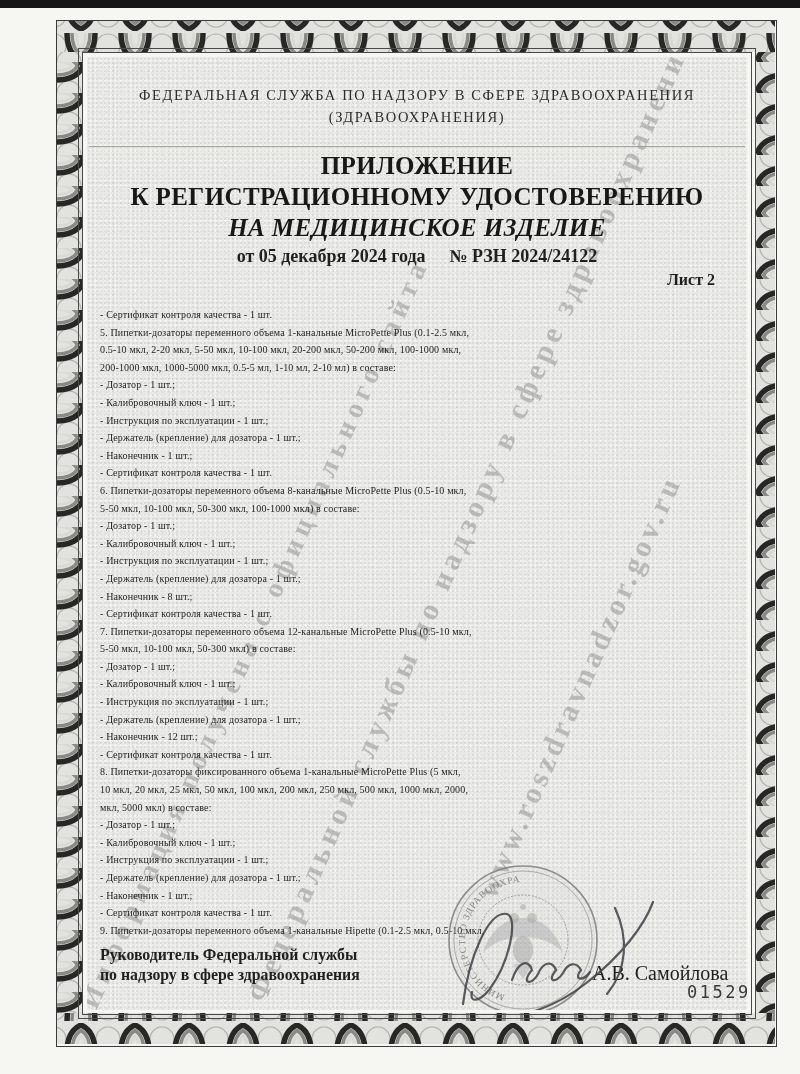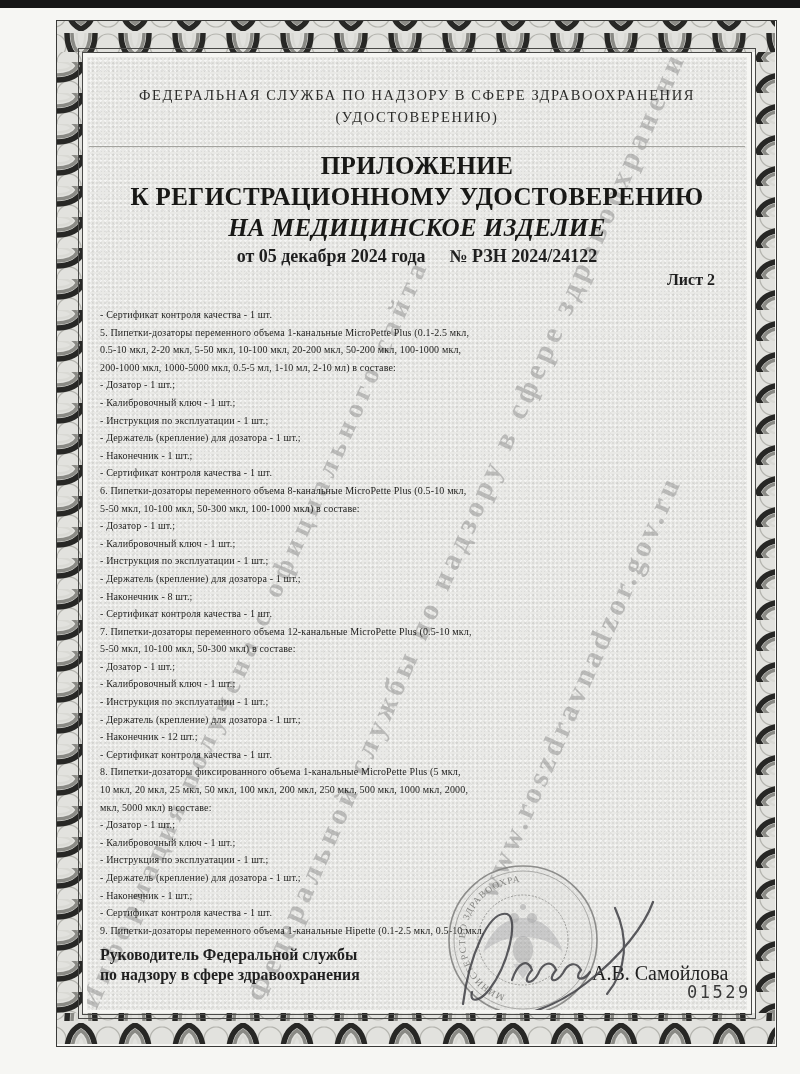--- a/index.html
+++ b/index.html
@@ -92,21 +92,21 @@
   <div class="frame-outer" style="background:transparent;"></div>
   <div class="frame-inner"></div>
 
   <div class="inner">
 
     <div class="wm wm1">Информация получена с официального сайта</div>
     <div class="wm wm2">Федеральной службы по надзору в сфере здравоохранения</div>
     <div class="wm wm3">www.roszdravnadzor.gov.ru</div>
 
     <div class="abs ctr agency" style="top:30px;">ФЕДЕРАЛЬНАЯ СЛУЖБА ПО НАДЗОРУ В СФЕРЕ ЗДРАВООХРАНЕНИЯ</div>
-    <div class="abs ctr agency" style="top:52px;">(УДОСТОВЕРЕНИЮ)</div>
+    <div class="abs ctr agency" style="top:52px;">(ЗДРАВООХРАНЕНИЯ)</div>
     <div class="divider"></div>
 
     <div class="abs ctr title" style="top:95px;">ПРИЛОЖЕНИЕ</div>
     <div class="abs ctr title" style="top:126px;">К РЕГИСТРАЦИОННОМУ УДОСТОВЕРЕНИЮ</div>
     <div class="abs ctr title" style="top:157px;font-style:italic;">НА МЕДИЦИНСКОЕ ИЗДЕЛИЕ</div>
 
     <div class="abs daterow" style="top:189px;left:0;right:0;">
       <span>от  05 декабря 2024 года</span>
       <span>№  РЗН 2024/24122</span>
     </div>

